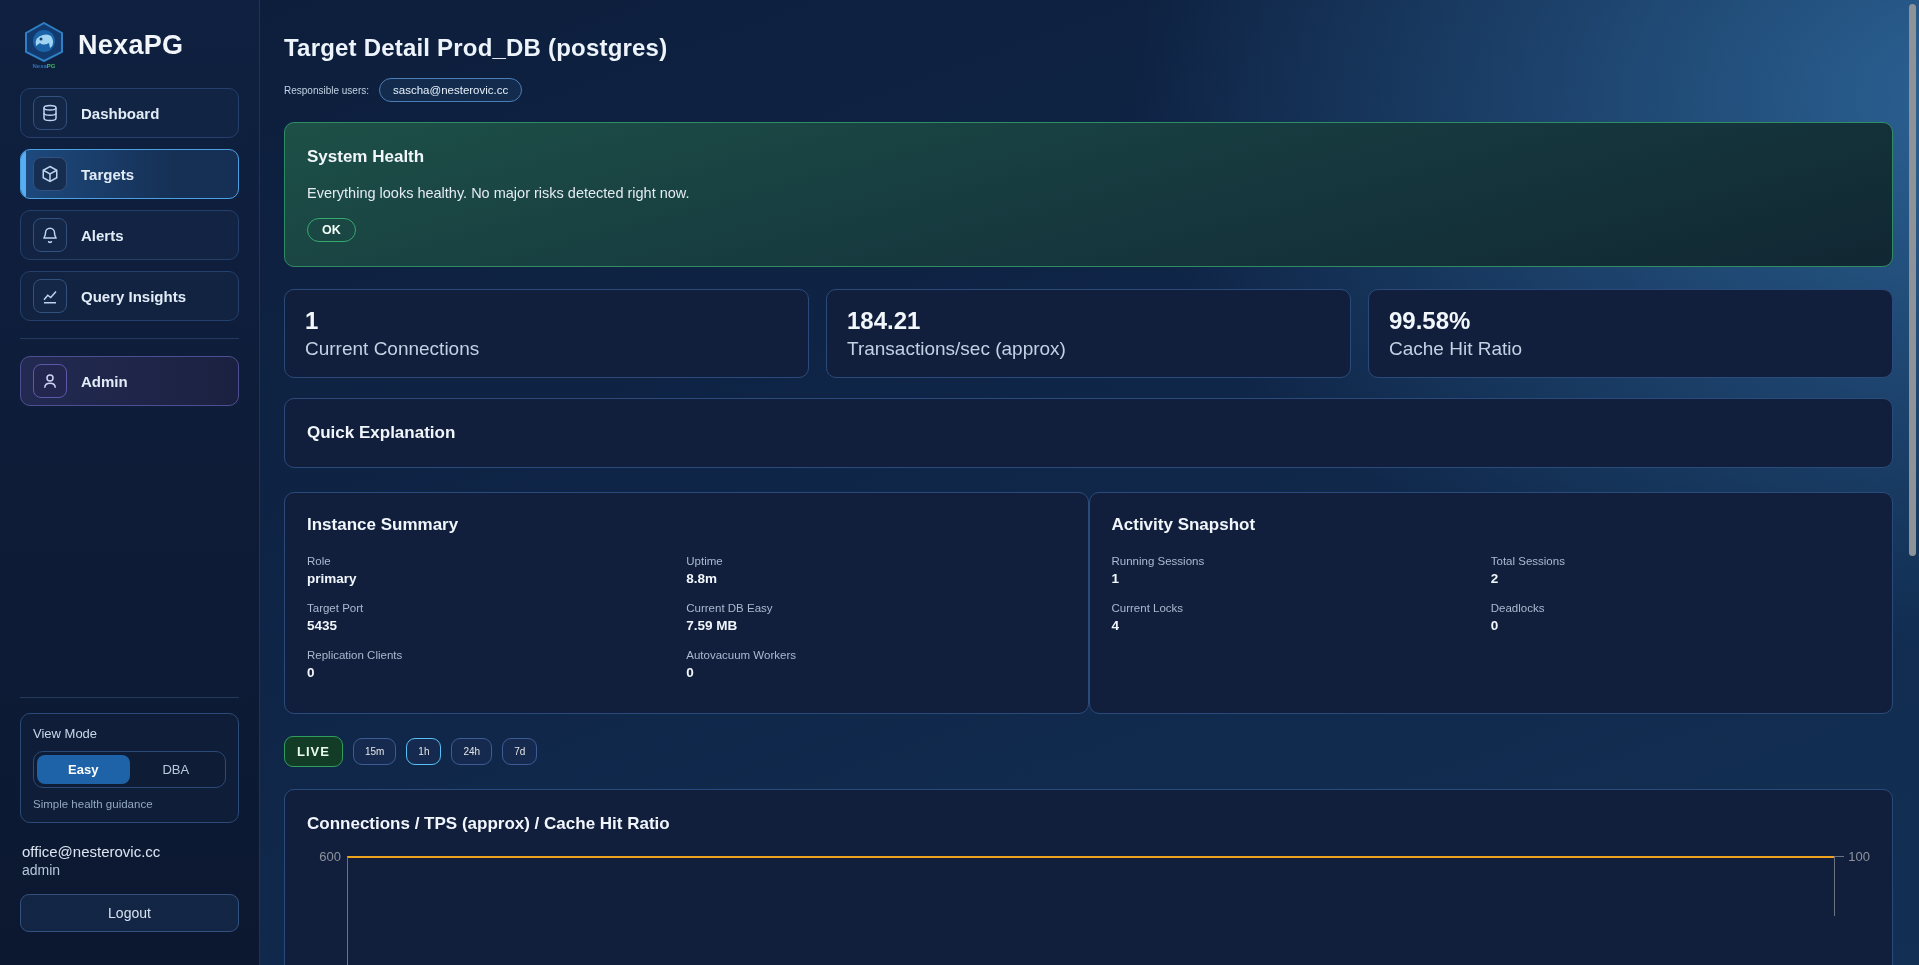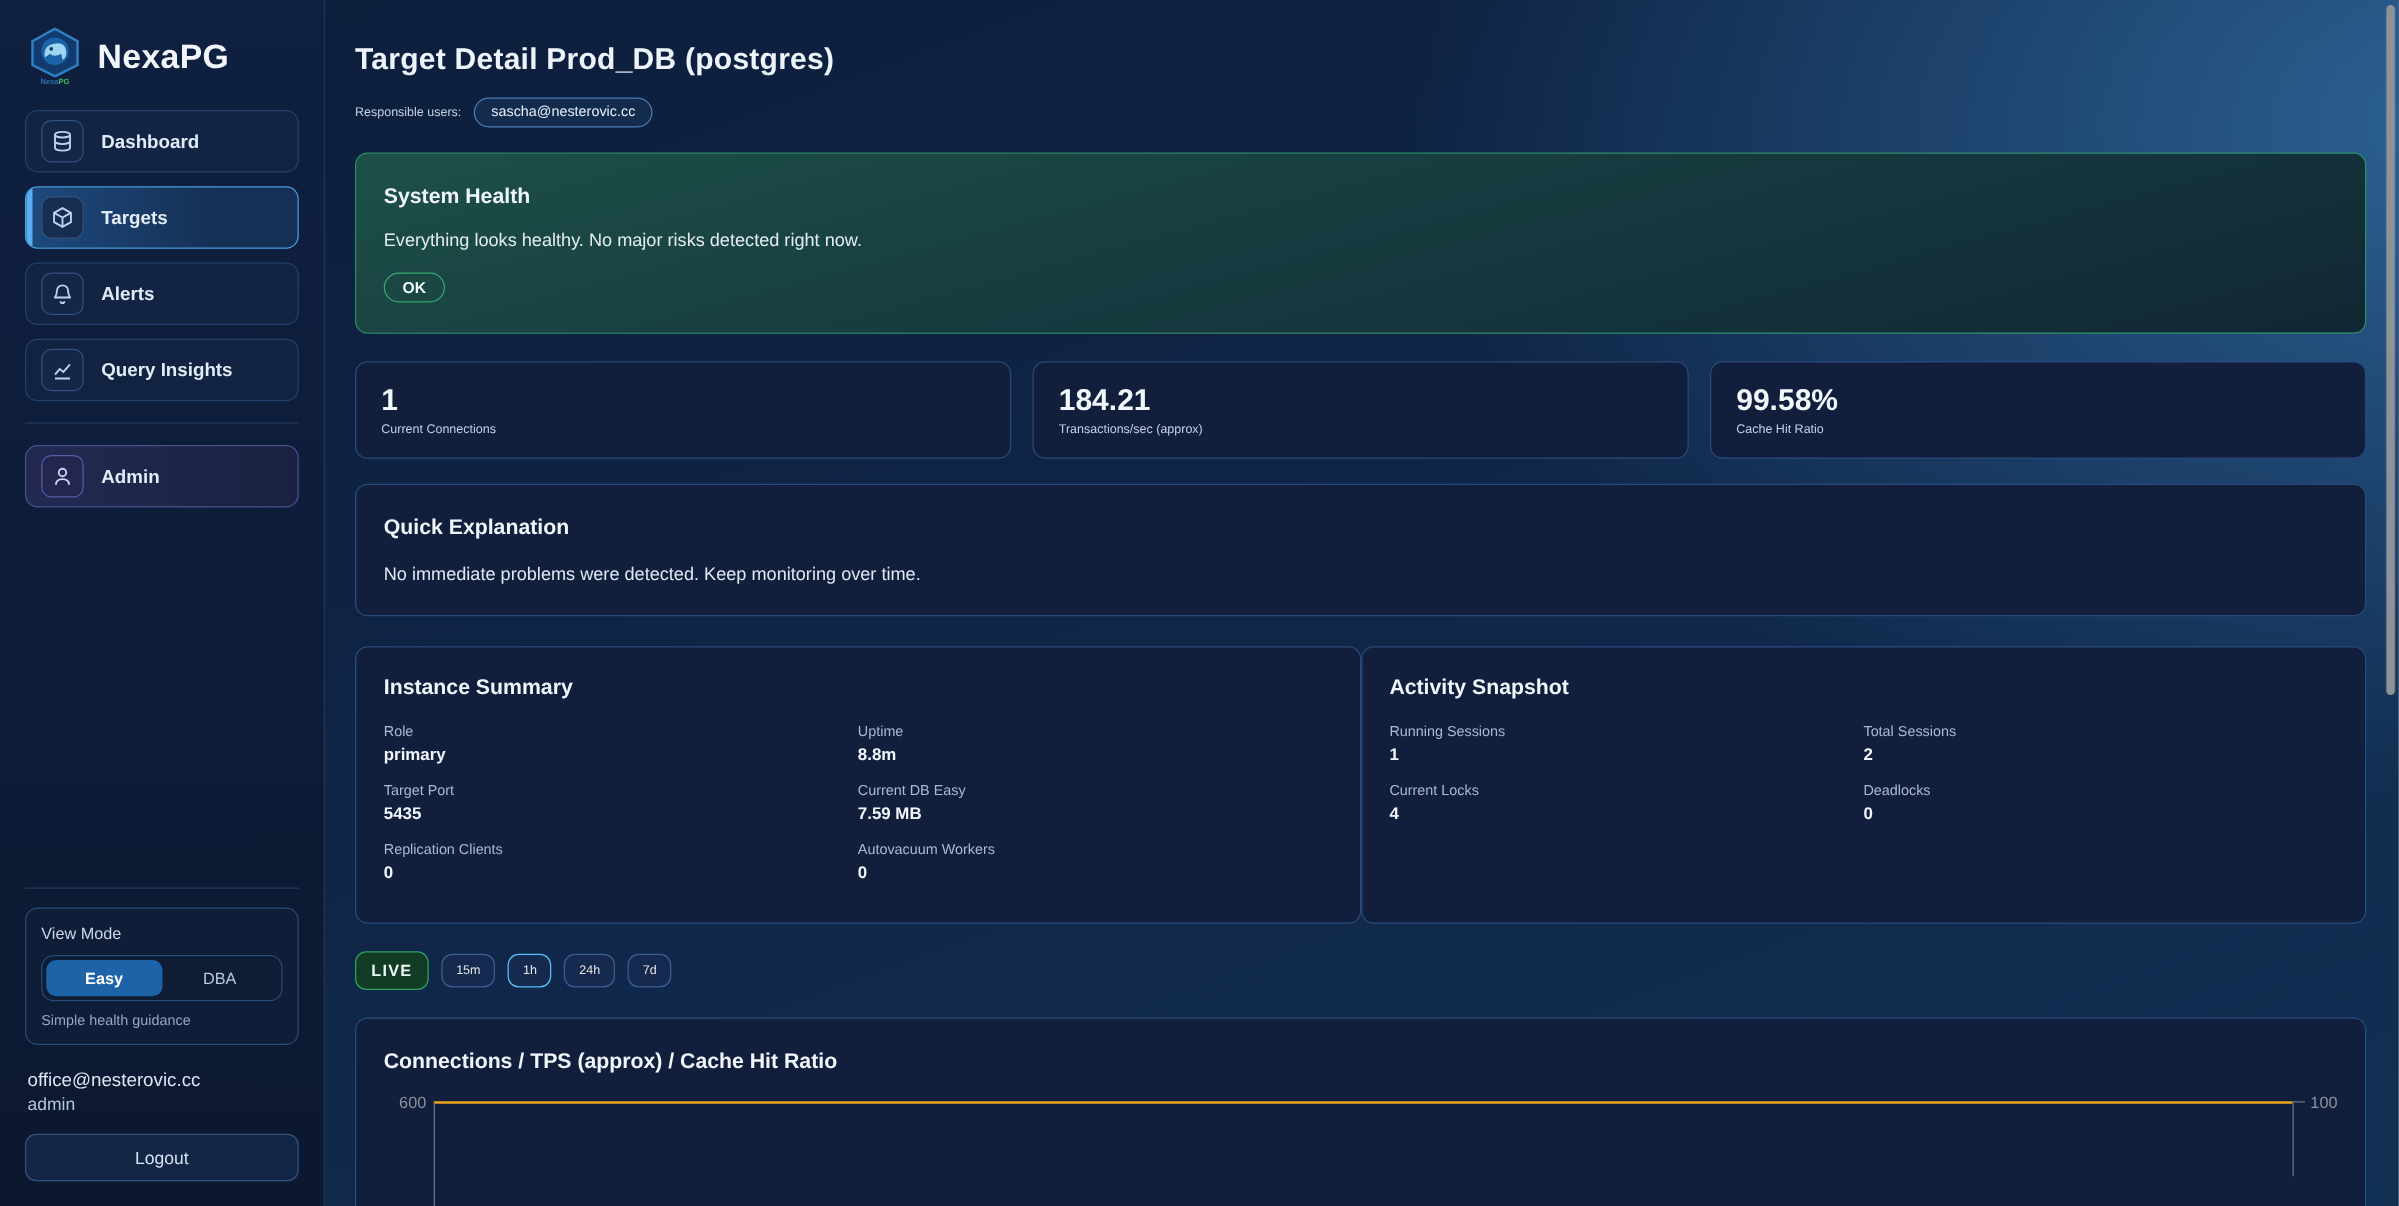--- a/index.html
+++ b/index.html
@@ -12,21 +12,21 @@
       linear-gradient(160deg,#0d1d3a 0%,#0f2547 45%,#123054 100%);
   }
   .layout { display:flex; width:100%; height:100%; }
 
   
   .sidebar {
     width:260px; min-width:260px; height:100%;
     background:linear-gradient(180deg,#0f2040 0%,#0c1830 100%);
     border-right:1px solid #1d3458;
     display:flex; flex-direction:column;
-    padding:18px 20px 20px 20px;
+    padding:18px 20px 33px 20px;
   }
   .brand { display:flex; align-items:center; gap:12px; padding:4px 2px 20px 2px; }
   .brand-logo { width:44px; height:46px; position:relative; flex:0 0 auto; }
   .brand-name { font-size:27px; font-weight:bold; color:#f2f6fb; letter-spacing:.3px; }
   .logo-tiny { position:absolute; bottom:-1px; left:0; right:0; text-align:center; font-size:6px; font-weight:bold; }
   .logo-tiny .nexa{ color:#2e6fb0; } .logo-tiny .pg{ color:#3fba62; }
 
   .nav-item {
     position:relative; display:flex; align-items:center; gap:14px;
     height:50px; margin-bottom:11px; padding:0 12px;
@@ -101,21 +101,21 @@
   .health-msg { font-size:14.5px; color:#e4ecf2; margin-top:18px; }
   .ok-badge {
     display:inline-block; margin-top:17px; padding:4px 14px;
     border:1.5px solid #35a96e; border-radius:999px;
     color:#f2fff7; font-size:12.5px; font-weight:bold; cursor:default;
   }
 
   .metrics-row { display:grid; grid-template-columns:repeat(3,1fr); gap:17px; margin-top:22px; }
   .metric-card { padding:17px 20px; }
   .metric-value { font-size:24px; font-weight:bold; color:#f2f7fc; }
-  .metric-label { font-size:10px; color:#c2d1e4; margin-top:3px; }
+  .metric-label { font-size:19px; color:#c2d1e4; margin-top:3px; }
 
   .quick-card { margin-top:20px; padding:24px 22px; }
   .quick-msg { font-size:14.5px; color:#dfe9f4; margin-top:20px; }
 
   .two-col { display:grid; grid-template-columns:1fr 1fr; margin-top:24px; }
   .info-card { padding:22px 22px; height:222px; }
   .field-grid { display:grid; grid-template-columns:1fr 1fr; margin-top:20px; row-gap:16px; }
   .f-label { font-size:11.5px; color:#a9bad1; }
   .f-value { font-size:13.5px; font-weight:bold; color:#f0f6fc; margin-top:4px; }
 
@@ -264,21 +264,20 @@
         <div class="metric-label">Transactions/sec (approx)</div>
       </div>
       <div class="card metric-card">
         <div class="metric-value">99.58%</div>
         <div class="metric-label">Cache Hit Ratio</div>
       </div>
     </section>
 
     <section class="card quick-card">
       <h2 class="card-h2">Quick Explanation</h2>
-      <div class="quick-msg">No immediate problems were detected. Keep monitoring over time.</div>
     </section>
 
     <section class="two-col">
 
       <div class="card info-card">
         <h2 class="card-h2">Instance Summary</h2>
         <div class="field-grid">
           <div>
             <div class="f-label">Role</div>
             <div class="f-value">primary</div>

